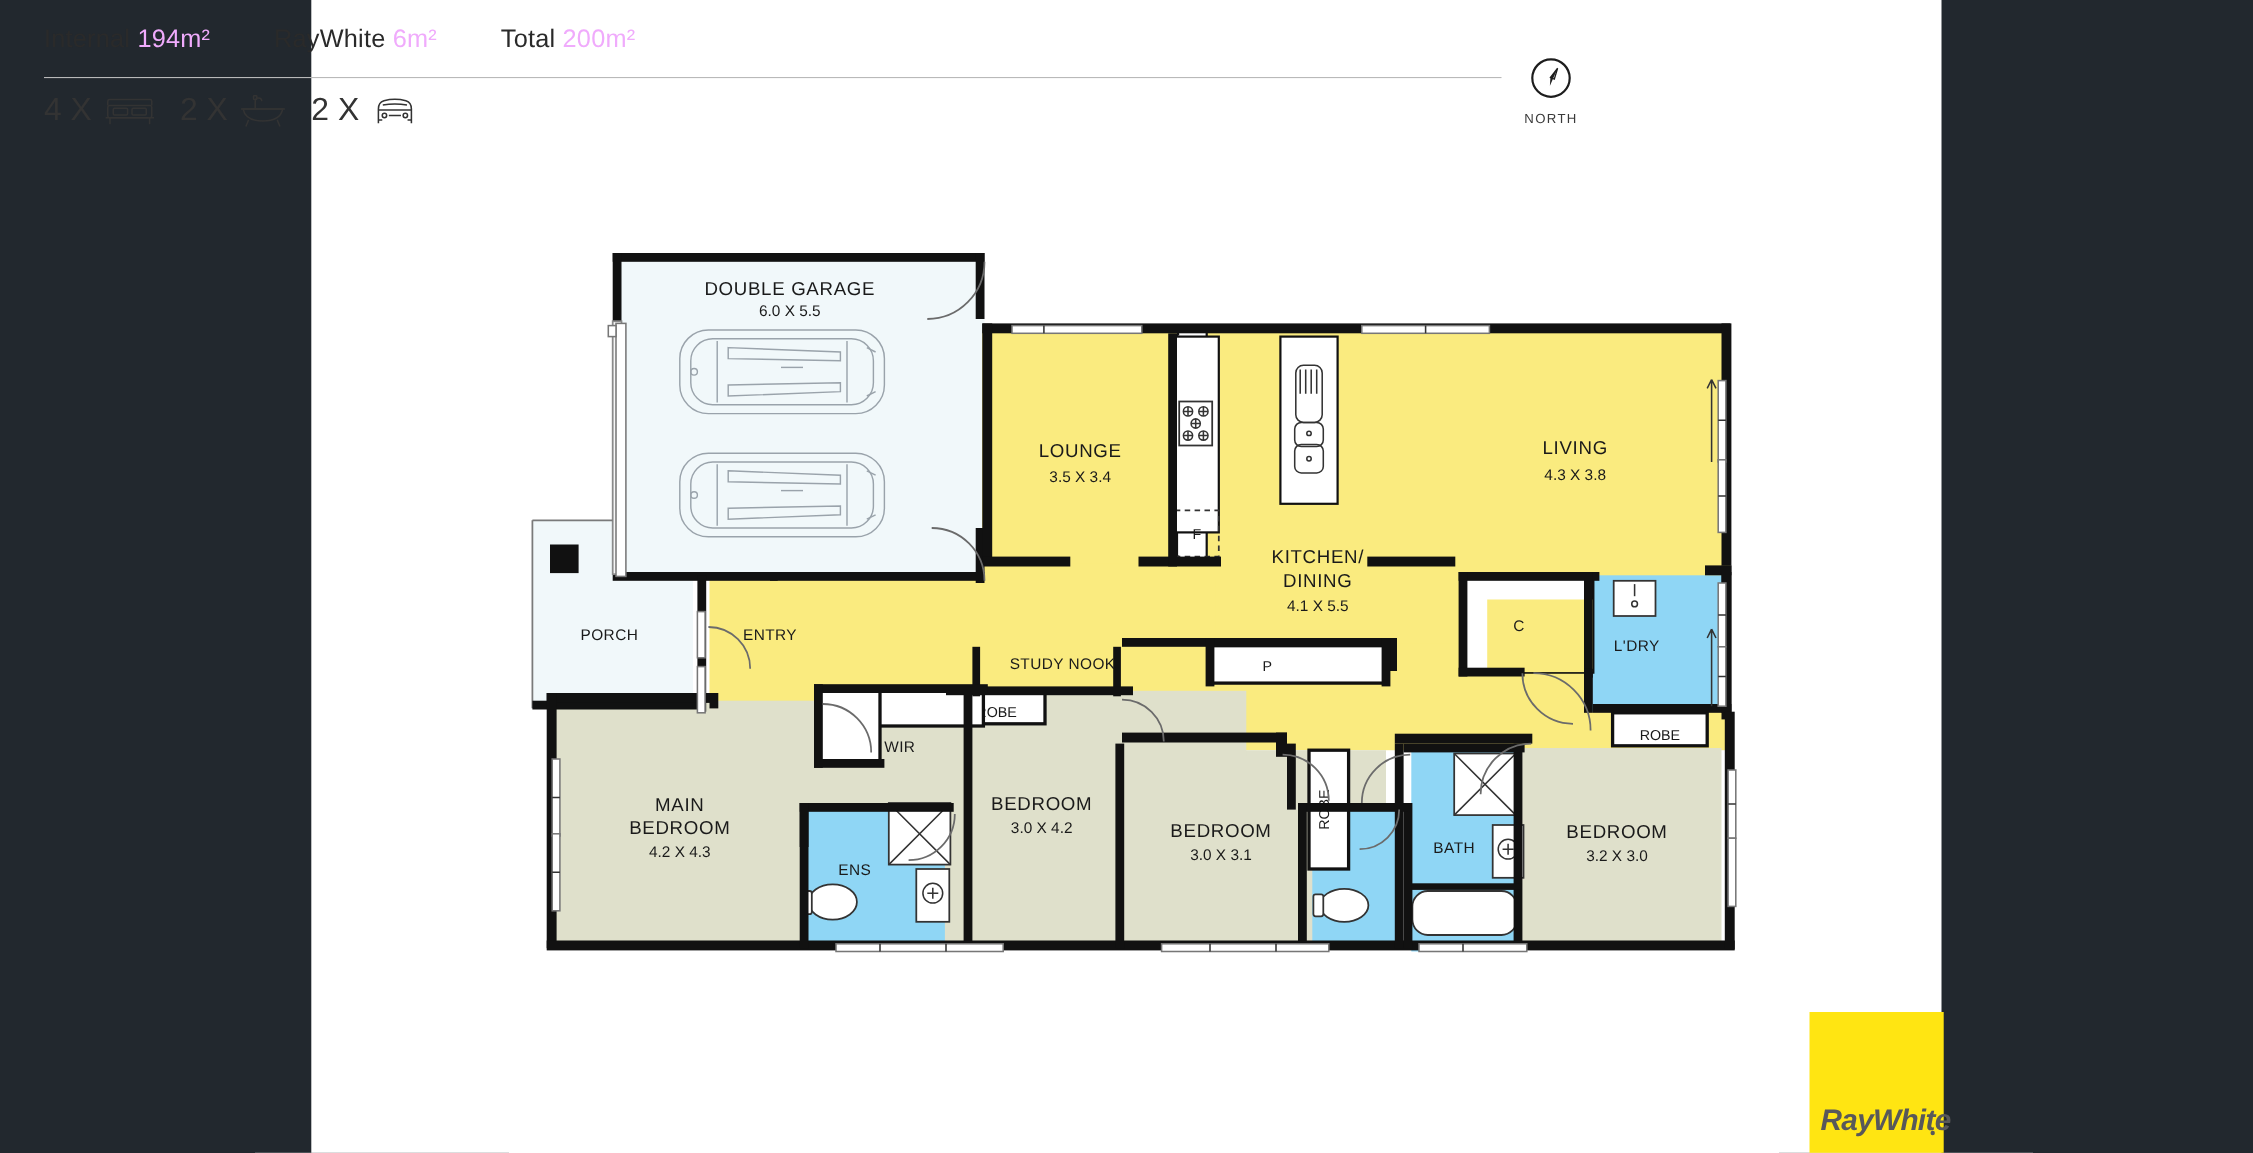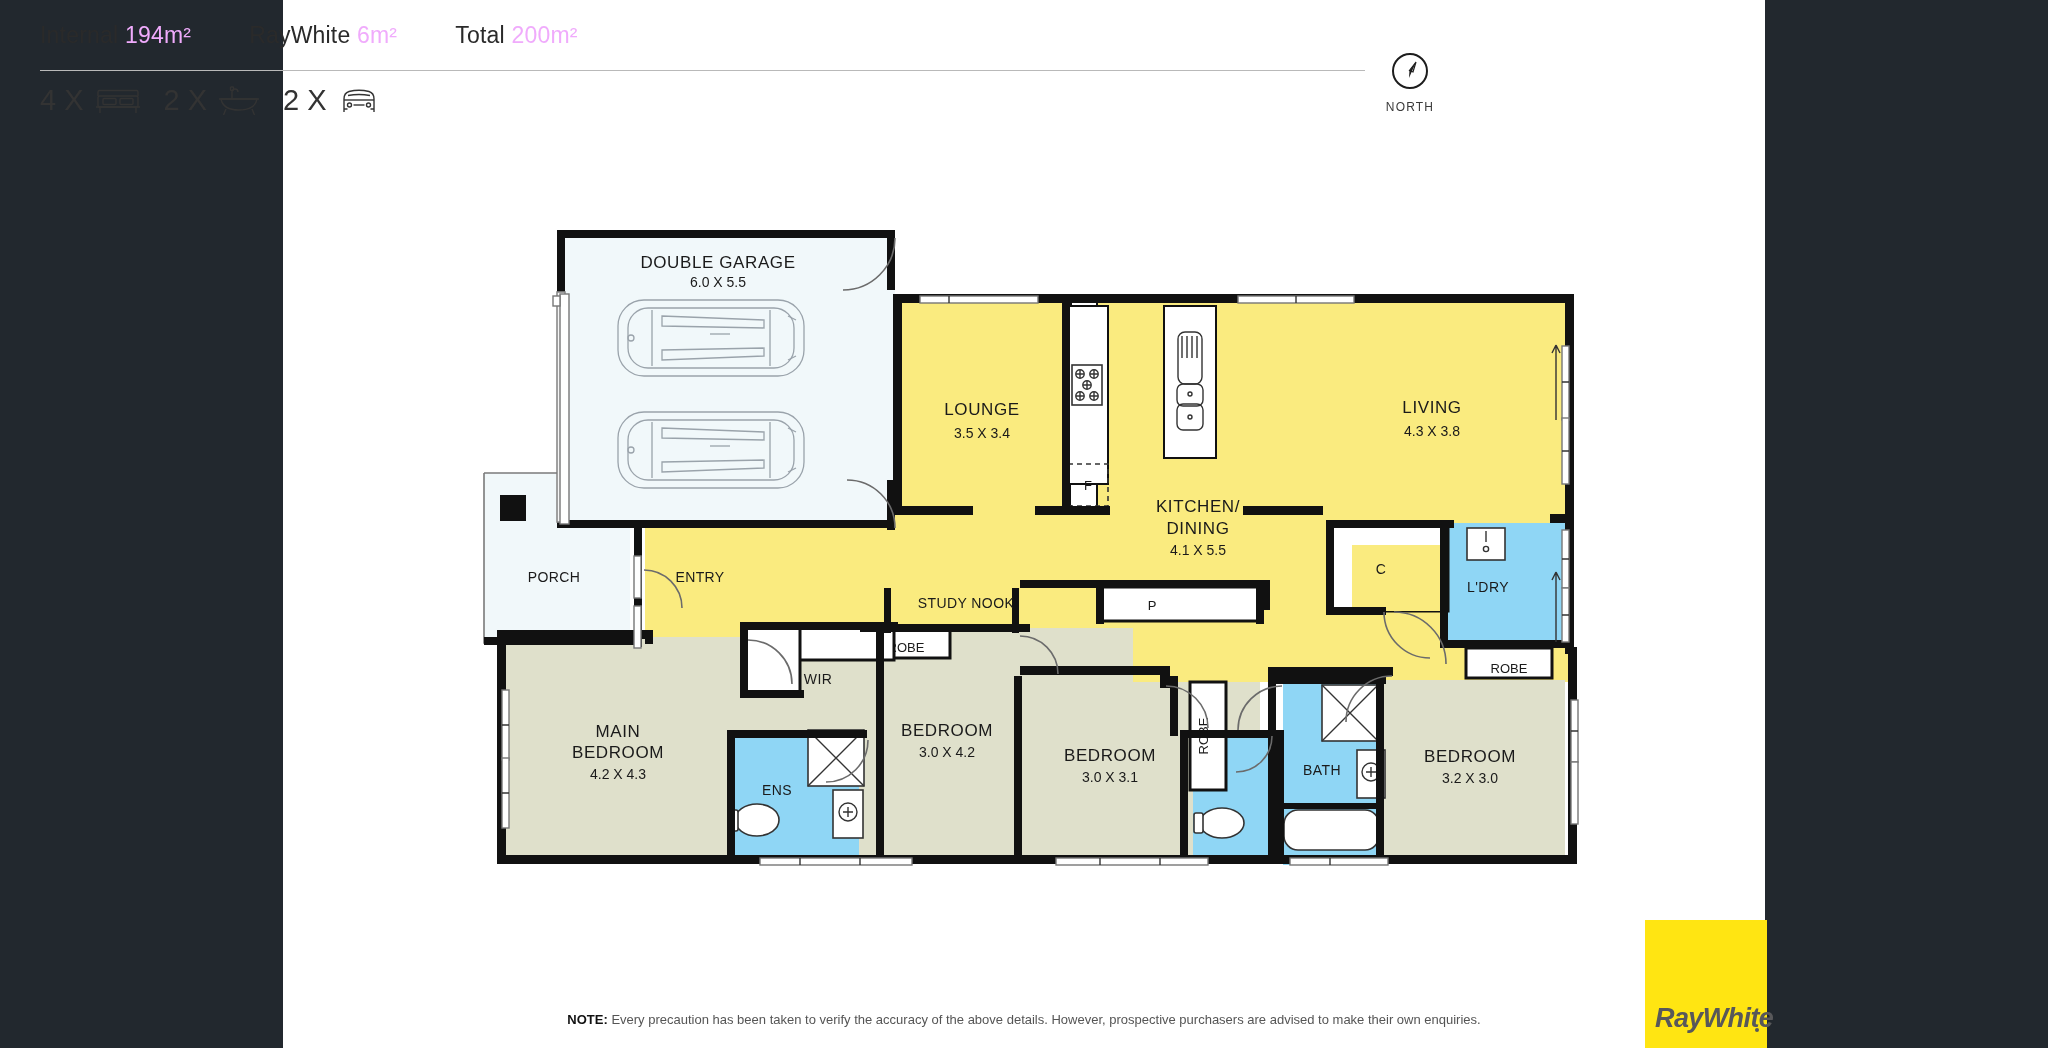--- a/index.html
+++ b/index.html
@@ -466,22 +466,19 @@
 
       <text class="rs" x="1322" y="775">BATH</text>
 
       <text class="rn" x="1470" y="762">BEDROOM</text>
       <text class="rd" x="1470" y="783">3.2 X 3.0</text>
 
       <text class="rs" x="1488" y="592">L'DRY</text>
     </g>
   </svg>
 
-  <div class="note">
-    <b>NOTE:</b><span> Every precaution has been taken to verify the accuracy of the above details. However, prospective purchasers are advised to make their own enquiries.</span>
-  </div>
 
   <div class="logo">
     <span class="txt">RayWhite</span>
     <span class="dot"></span>
   </div>
 
 </div>
 
 </body></html>

